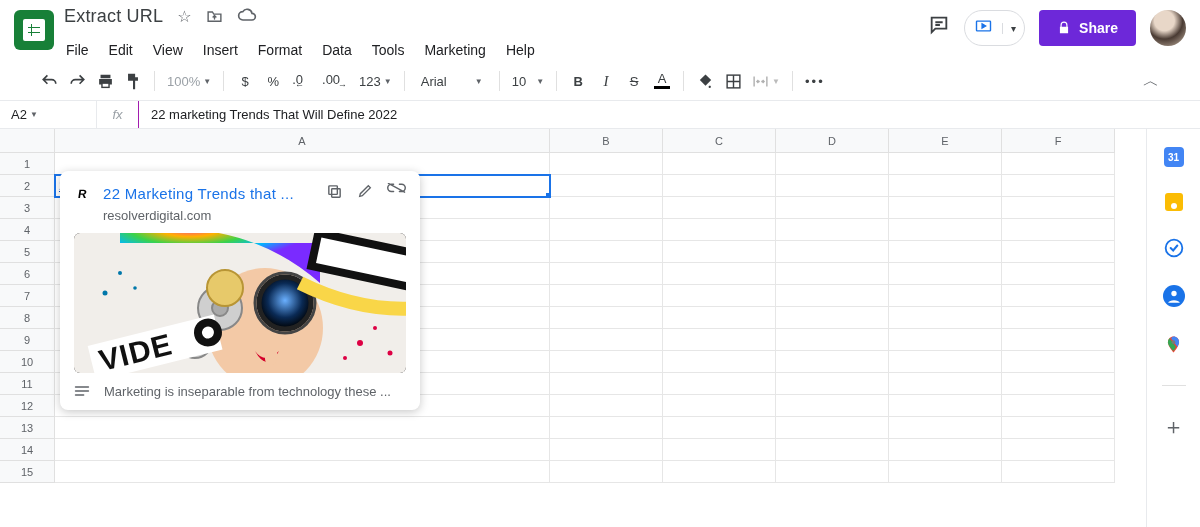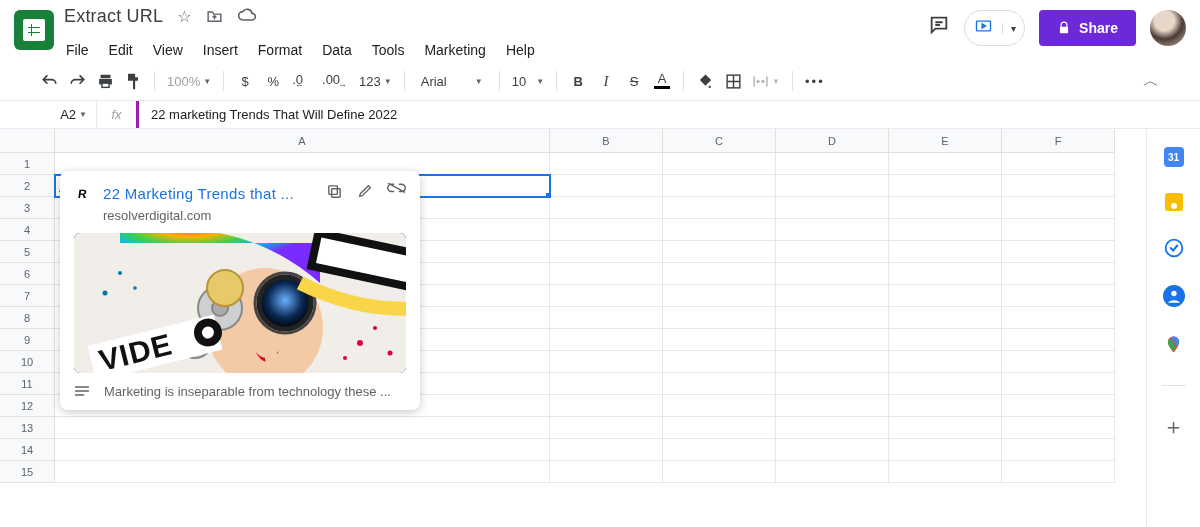--- a/index.html
+++ b/index.html
@@ -29,22 +29,22 @@
   .toolbar{display:flex;align-items:center;gap:2px;padding:6px 36px 6px 36px;border-bottom:1px solid #e8eaed;font-size:13px;color:#3c4043}
   .tbtn{min-width:26px;height:26px;display:flex;align-items:center;justify-content:center;border-radius:3px;cursor:pointer;padding:0 4px}
   .sep{width:1px;height:20px;background:#e0e0e0;margin:0 6px}
   .zoom{color:#9aa0a6;padding:0 4px}
   .dd-c{font-size:8px;color:#5f6368;margin-left:3px}
   .font-box{min-width:78px;justify-content:space-between;padding:0 8px}
   .size-box{min-width:28px;justify-content:center}
   .collapse{margin-left:auto;margin-right:0;font-size:16px;color:#5f6368}
   
   .fx-row{display:flex;align-items:center;border-bottom:1px solid #e8eaed;height:28px}
-  .name-box{min-width:97px;display:flex;align-items:center;justify-content:flex-end;padding:0 9px 0 11px;font-size:13px;color:#202124;border-right:1px solid #e8eaed;height:100%}
-  .fx-lbl{width:42px;text-align:center;font-style:italic;color:#9aa0a6;font-size:13px;border-right:3px solid #a21caf;height:100%;display:flex;align-items:center;justify-content:center}
+  .name-box{min-width:97px;display:flex;align-items:center;justify-content:flex-start;padding:0 9px 0 11px;font-size:13px;color:#202124;border-right:1px solid #e8eaed;height:100%}
+  .fx-lbl{width:42px;text-align:center;font-style:italic;color:#9aa0a6;font-size:13px;border-right:1px solid #a21caf;height:100%;display:flex;align-items:center;justify-content:center}
   .fx-val{padding:0 12px;font-size:13px;color:#202124}
   
   .body-row{display:flex;flex:1;min-height:0}
   .sheet-wrap{flex:1;position:relative;overflow:hidden}
   .grid{position:relative}
   .col-hdrs{display:flex;height:24px;position:sticky;top:0}
   .corner{width:55px;background:#f8f9fa;border-right:1px solid #e0e0e0;border-bottom:1px solid #e0e0e0}
   .col-h{background:#f8f9fa;border-right:1px solid #e0e0e0;border-bottom:1px solid #e0e0e0;display:flex;align-items:center;justify-content:center;color:#5f6368;font-size:11px}
   .row-flex{display:flex;height:22px}
   .row-h{width:55px;background:#f8f9fa;border-right:1px solid #e0e0e0;border-bottom:1px solid #e0e0e0;display:flex;align-items:center;justify-content:center;color:#5f6368;font-size:11px}

